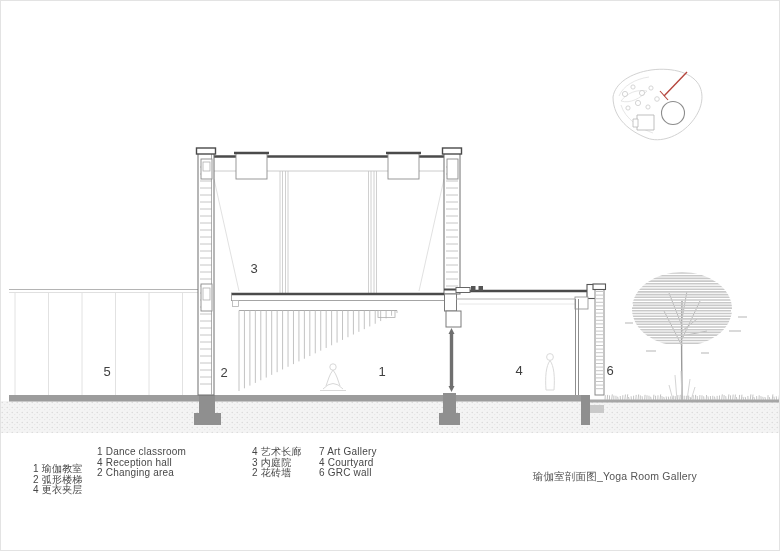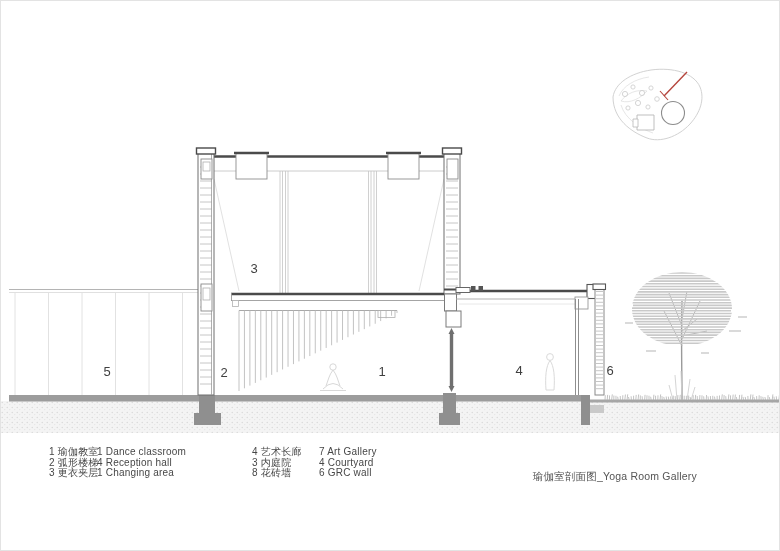--- a/index.html
+++ b/index.html
@@ -10,21 +10,21 @@
   }
   svg.draw{position:absolute;left:0;top:0;}
   .marker{
     position:absolute;transform:translate(-50%,-50%);
     font-size:13px;color:#3f3f3f;
   }
   .legend-col{
     position:absolute;top:446px;font-size:10px;line-height:10.7px;
     color:#474747;white-space:nowrap;letter-spacing:.2px;
   }
-  .legend-zh-a{left:48px;}
+  .legend-zh-a{left:32px;margin-top:17px;}
   .legend-en-a{left:96px;}
   .legend-zh-b{left:251px;}
   .legend-en-b{left:318px;}
   .caption{
     position:absolute;top:469px;right:82px;font-size:10.5px;color:#555;
     letter-spacing:.2px;white-space:nowrap;
   }
 </style>
 </head>
 <body>
@@ -414,31 +414,31 @@
   <div class="marker" style="left:381px;top:370px">1</div>
   <div class="marker" style="left:223px;top:371px">2</div>
   <div class="marker" style="left:253px;top:267px">3</div>
   <div class="marker" style="left:518px;top:369px">4</div>
   <div class="marker" style="left:106px;top:370px">5</div>
   <div class="marker" style="left:609px;top:369px">6</div>
 
   <div class="legend-col legend-zh-a">
     <div>1 瑜伽教室</div>
     <div>2 弧形楼梯</div>
-    <div>3 更衣夹层</div>
+    <div>4 更衣夹层</div>
   </div>
   <div class="legend-col legend-en-a">
     <div>1 Dance classroom</div>
     <div>4 Reception hall</div>
-    <div>1 Changing area</div>
+    <div>2 Changing area</div>
   </div>
   <div class="legend-col legend-zh-b">
     <div>4 艺术长廊</div>
     <div>3 内庭院</div>
-    <div>8 花砖墙</div>
+    <div>2 花砖墙</div>
   </div>
   <div class="legend-col legend-en-b">
     <div>7 Art Gallery</div>
     <div>4 Courtyard</div>
     <div>6 GRC wall</div>
   </div>
 
   <div class="caption">瑜伽室剖面图_Yoga Room Gallery</div>
 </div>
 

